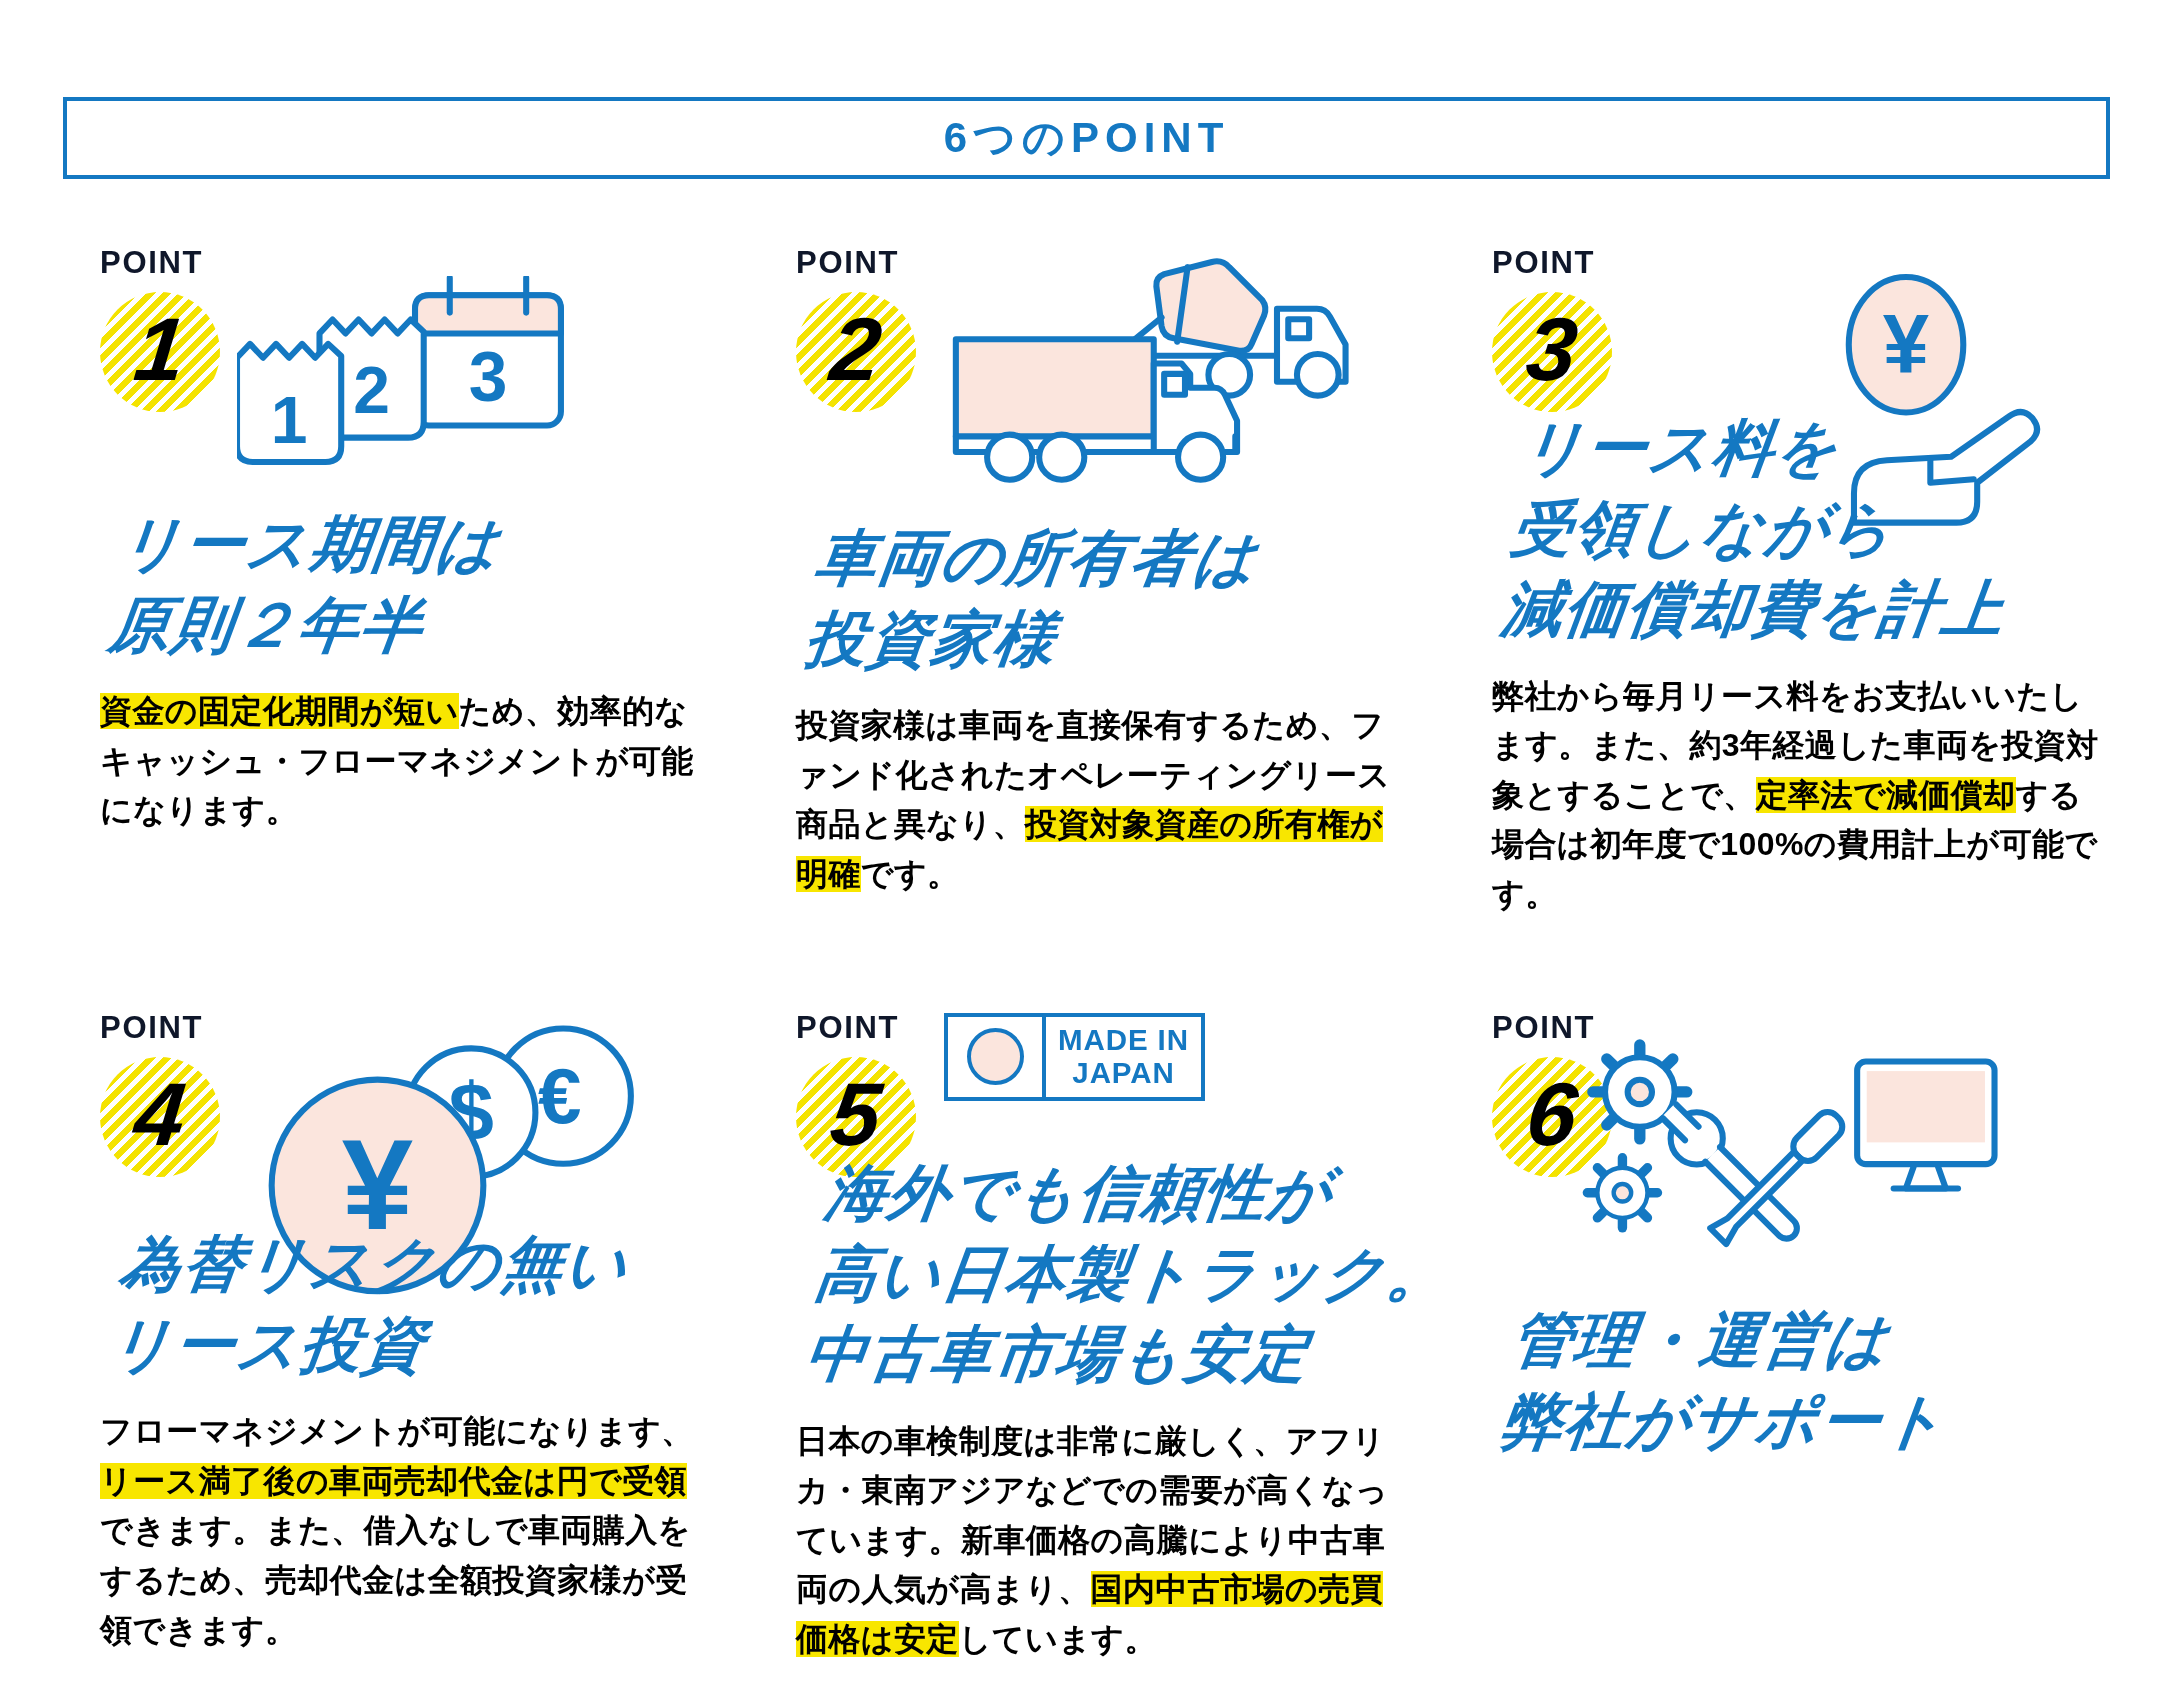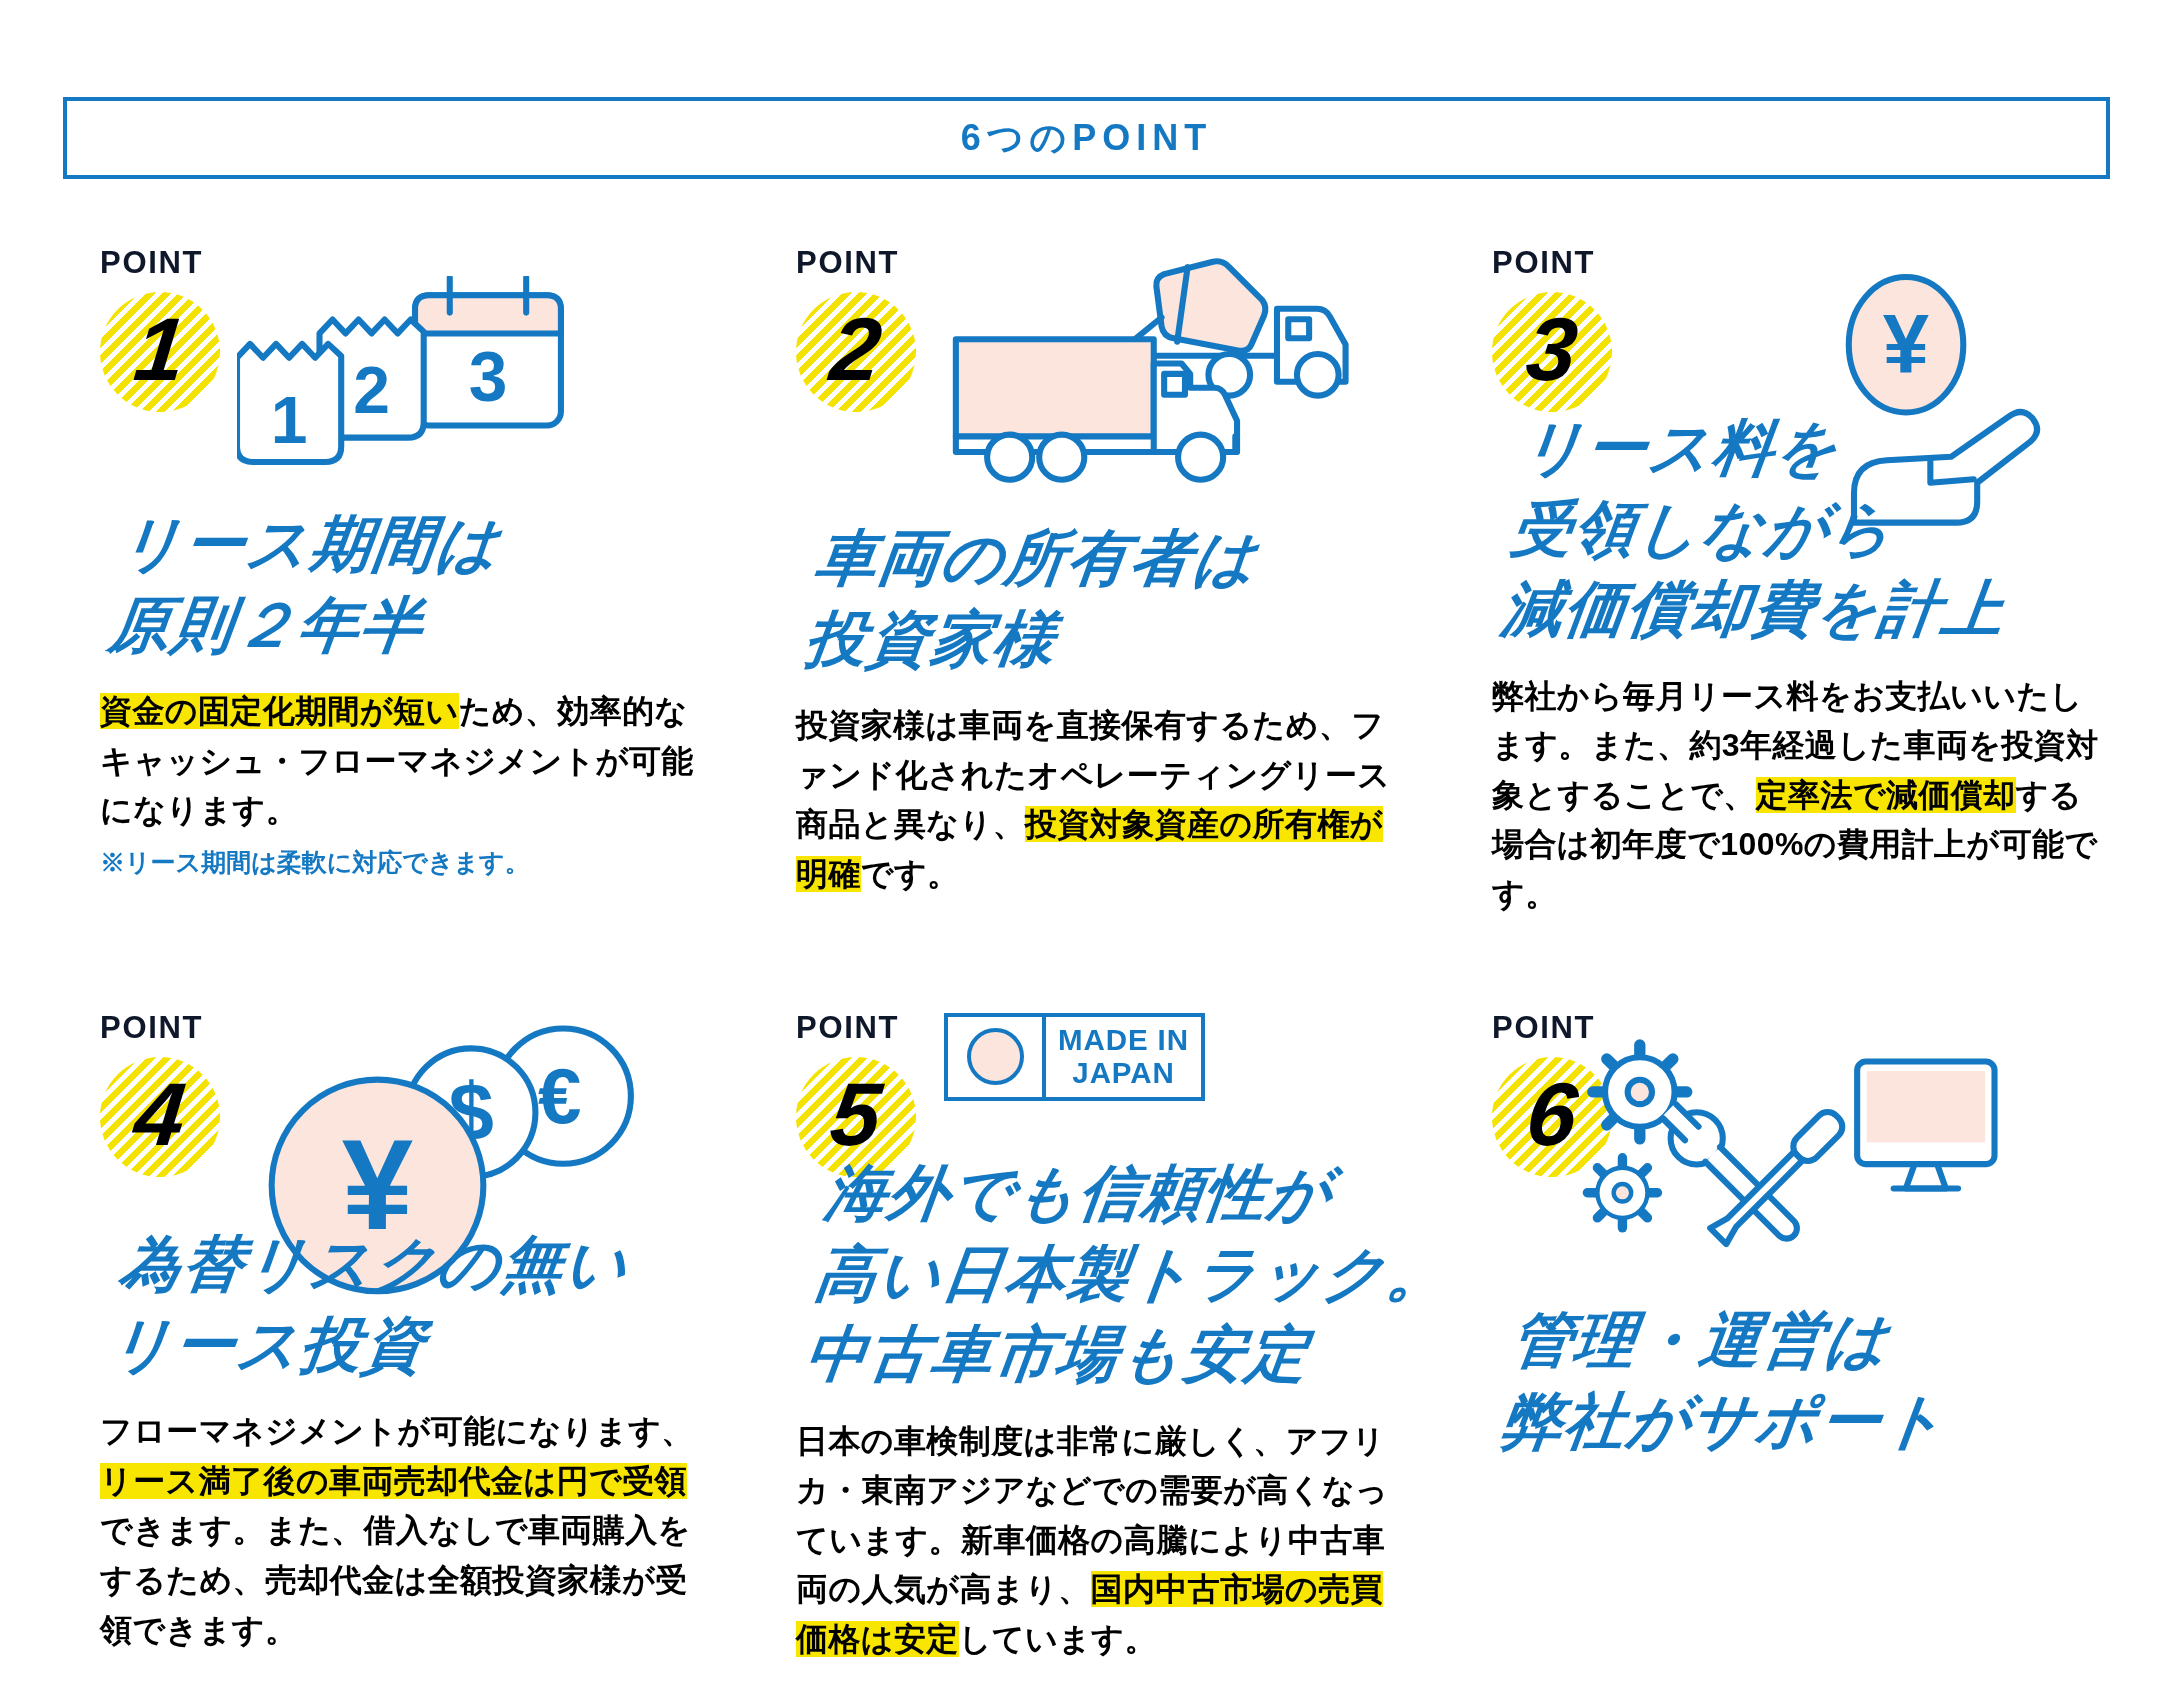--- a/index.html
+++ b/index.html
@@ -6,21 +6,21 @@
   body{
     width:2173px;height:1707px;background:#ffffff;position:relative;overflow:hidden;
     font-family:"Liberation Sans", sans-serif;
   }
   
   .header-box{
     position:absolute;left:63px;top:97px;width:2047px;height:82px;
     border:4.3px solid #1478c2;box-sizing:border-box;
     display:flex;align-items:center;justify-content:center;background:#fff;
   }
-  .header-title{color:#1478c2;font-size:36px;font-weight:800;letter-spacing:6px;}
+  .header-title{color:#1478c2;font-size:42px;font-weight:800;letter-spacing:6px;}
 
   
   .grid{
     position:absolute;left:100px;top:245px;width:2003px;
     display:grid;grid-template-columns:613px 613px 613px;column-gap:83px;row-gap:70px;
   }
   .point{min-height:695px;position:relative;}
   .point-label{font-size:31px;font-weight:800;color:#0f172a;letter-spacing:1.7px;}
   .point-head{position:relative;margin-top:3.5px;}
   .p1 .point-head{height:219px}
@@ -104,21 +104,20 @@
             <text x="60" y="124" font-size="76" text-anchor="middle" stroke="none">1</text>
           </g>
         </g>
       </svg>
     </div>
     <h2 class="heading">
       <span>リース期間は</span>
       <span>原則２年半</span>
     </h2>
     <p class="body"><span class="hl">資金の固定化期間が短い</span><span>ため、効率的なキャッシュ・フローマネジメントが可能になります。</span></p>
-    <p class="note">※リース期間は柔軟に対応できます。</p>
   </section>
 
   <section class="point p2">
     <div class="point-label">POINT</div>
     <div class="point-head">
       <div class="num-badge">
         <span class="num">2</span>
       </div>
       <svg class="icon" width="435" height="230" viewBox="0 0 500 265">
         <g stroke="#1478c2" stroke-width="7" fill="#fff" stroke-linejoin="round" stroke-linecap="round">

